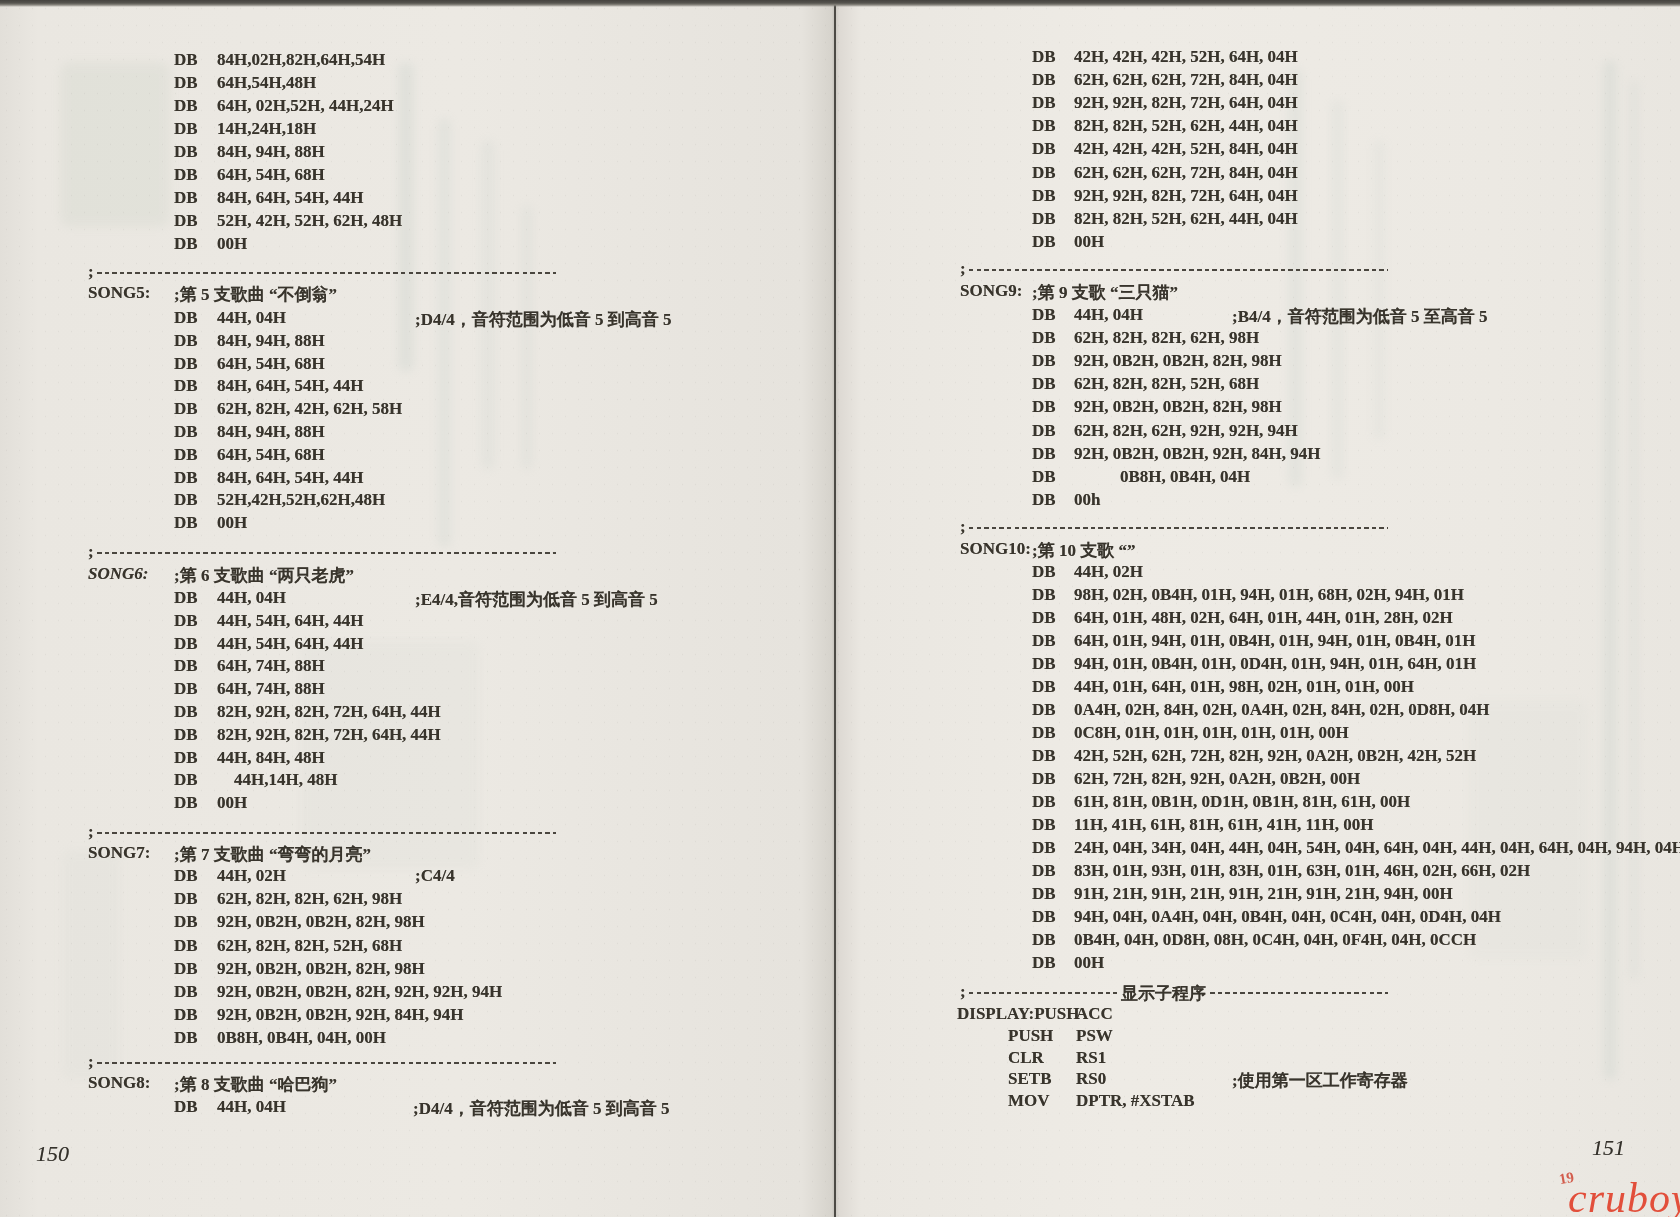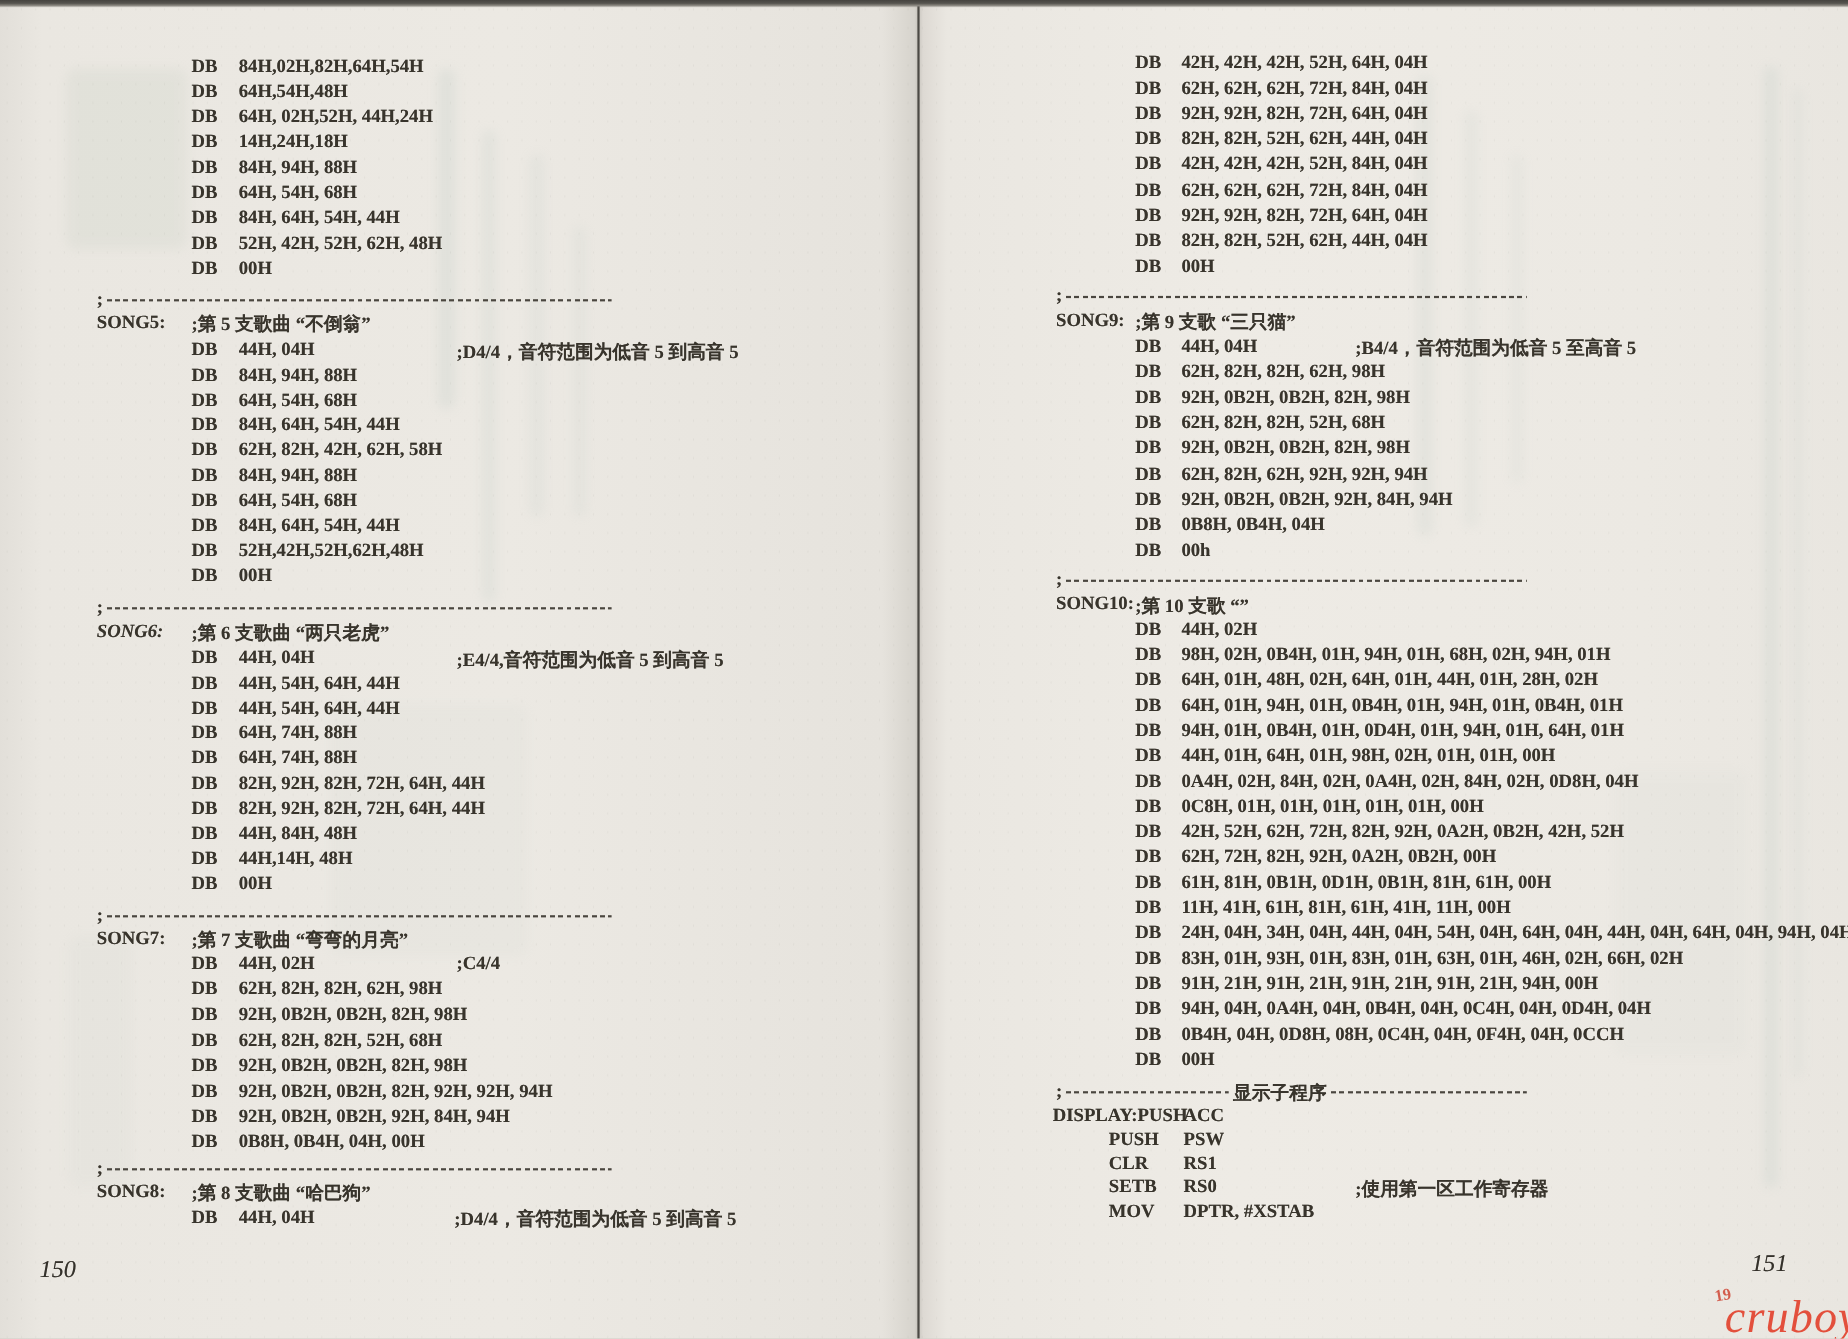--- a/index.html
+++ b/index.html
@@ -83,21 +83,21 @@
       <div class="row" style="top: 542px;"><span style="left: 88px;">;</span><div class="sep-line" style="left: 97px; width: 459px;"></div></div>
       <div class="row" style="top: 564px;"><span style="left: 88px; font-style: italic;">SONG6:</span><span style="left: 174px;">;第 6 支歌曲 “两只老虎”</span></div>
       <div class="row" style="top: 588px;"><span style="left: 174px;">DB</span><span style="left: 217px;">44H, 04H</span><span style="left: 415px;">;E4/4,音符范围为低音 5 到高音 5</span></div>
       <div class="row" style="top: 610.8px;"><span style="left: 174px;">DB</span><span style="left: 217px;">44H, 54H, 64H, 44H</span></div>
       <div class="row" style="top: 633.6px;"><span style="left: 174px;">DB</span><span style="left: 217px;">44H, 54H, 64H, 44H</span></div>
       <div class="row" style="top: 656.4px;"><span style="left: 174px;">DB</span><span style="left: 217px;">64H, 74H, 88H</span></div>
       <div class="row" style="top: 679.2px;"><span style="left: 174px;">DB</span><span style="left: 217px;">64H, 74H, 88H</span></div>
       <div class="row" style="top: 702px;"><span style="left: 174px;">DB</span><span style="left: 217px;">82H, 92H, 82H, 72H, 64H, 44H</span></div>
       <div class="row" style="top: 724.8px;"><span style="left: 174px;">DB</span><span style="left: 217px;">82H, 92H, 82H, 72H, 64H, 44H</span></div>
       <div class="row" style="top: 747.6px;"><span style="left: 174px;">DB</span><span style="left: 217px;">44H, 84H, 48H</span></div>
-      <div class="row" style="top: 770.4px;"><span style="left: 174px;">DB</span><span style="left: 217px;">44H,14H, 48H</span></div>
+      <div class="row" style="top: 770.4px;"><span style="left: 174px;">DB</span><span style="left: 234px;">44H,14H, 48H</span></div>
       <div class="row" style="top: 793.2px;"><span style="left: 174px;">DB</span><span style="left: 217px;">00H</span></div>
       <div class="row" style="top: 822px;"><span style="left: 88px;">;</span><div class="sep-line" style="left: 97px; width: 459px;"></div></div>
       <div class="row" style="top: 843px;"><span style="left: 88px;">SONG7:</span><span style="left: 174px;">;第 7 支歌曲 “弯弯的月亮”</span></div>
       <div class="row" style="top: 866px;"><span style="left: 174px;">DB</span><span style="left: 217px;">44H, 02H</span><span style="left: 415px;">;C4/4</span></div>
       <div class="row" style="top: 889.2px;"><span style="left: 174px;">DB</span><span style="left: 217px;">62H, 82H, 82H, 62H, 98H</span></div>
       <div class="row" style="top: 912.4px;"><span style="left: 174px;">DB</span><span style="left: 217px;">92H, 0B2H, 0B2H, 82H, 98H</span></div>
       <div class="row" style="top: 935.6px;"><span style="left: 174px;">DB</span><span style="left: 217px;">62H, 82H, 82H, 52H, 68H</span></div>
       <div class="row" style="top: 958.8px;"><span style="left: 174px;">DB</span><span style="left: 217px;">92H, 0B2H, 0B2H, 82H, 98H</span></div>
       <div class="row" style="top: 982px;"><span style="left: 174px;">DB</span><span style="left: 217px;">92H, 0B2H, 0B2H, 82H, 92H, 92H, 94H</span></div>
       <div class="row" style="top: 1005.2px;"><span style="left: 174px;">DB</span><span style="left: 217px;">92H, 0B2H, 0B2H, 92H, 84H, 94H</span></div>
@@ -116,21 +116,21 @@
       <div class="row" style="top: 231.8px;"><span style="left: 1032px;">DB</span><span style="left: 1074px;">00H</span></div>
       <div class="row" style="top: 259px;"><span style="left: 960px;">;</span><div class="sep-line" style="left: 969px; width: 419px;"></div></div>
       <div class="row" style="top: 281px;"><span style="left: 960px;">SONG9:</span><span style="left: 988px; margin-left: 44px;">;第 9 支歌 “三只猫”</span></div>
       <div class="row" style="top: 305px;"><span style="left: 1032px;">DB</span><span style="left: 1074px;">44H, 04H</span><span style="left: 1232px;">;B4/4，音符范围为低音 5 至高音 5</span></div>
       <div class="row" style="top: 328.1px;"><span style="left: 1032px;">DB</span><span style="left: 1074px;">62H, 82H, 82H, 62H, 98H</span></div>
       <div class="row" style="top: 351.2px;"><span style="left: 1032px;">DB</span><span style="left: 1074px;">92H, 0B2H, 0B2H, 82H, 98H</span></div>
       <div class="row" style="top: 374.3px;"><span style="left: 1032px;">DB</span><span style="left: 1074px;">62H, 82H, 82H, 52H, 68H</span></div>
       <div class="row" style="top: 397.4px;"><span style="left: 1032px;">DB</span><span style="left: 1074px;">92H, 0B2H, 0B2H, 82H, 98H</span></div>
       <div class="row" style="top: 420.5px;"><span style="left: 1032px;">DB</span><span style="left: 1074px;">62H, 82H, 62H, 92H, 92H, 94H</span></div>
       <div class="row" style="top: 443.6px;"><span style="left: 1032px;">DB</span><span style="left: 1074px;">92H, 0B2H, 0B2H, 92H, 84H, 94H</span></div>
-      <div class="row" style="top: 466.7px;"><span style="left: 1032px;">DB</span><span style="left: 1074px;">0B8H, 0B4H, 04H</span></div>
+      <div class="row" style="top: 466.7px;"><span style="left: 1032px;">DB</span><span style="left: 1120px;">0B8H, 0B4H, 04H</span></div>
       <div class="row" style="top: 489.8px;"><span style="left: 1032px;">DB</span><span style="left: 1074px;">00h</span></div>
       <div class="row" style="top: 517px;"><span style="left: 960px;">;</span><div class="sep-line" style="left: 969px; width: 419px;"></div></div>
       <div class="row" style="top: 539px;"><span style="left: 960px;">SONG10:</span><span style="left: 1032px;">;第 10 支歌 “”</span></div>
       <div class="row" style="top: 562px;"><span style="left: 1032px;">DB</span><span style="left: 1074px;">44H, 02H</span></div>
       <div class="row" style="top: 585px;"><span style="left: 1032px;">DB</span><span style="left: 1074px;">98H, 02H, 0B4H, 01H, 94H, 01H, 68H, 02H, 94H, 01H</span></div>
       <div class="row" style="top: 608px;"><span style="left: 1032px;">DB</span><span style="left: 1074px;">64H, 01H, 48H, 02H, 64H, 01H, 44H, 01H, 28H, 02H</span></div>
       <div class="row" style="top: 631px;"><span style="left: 1032px;">DB</span><span style="left: 1074px;">64H, 01H, 94H, 01H, 0B4H, 01H, 94H, 01H, 0B4H, 01H</span></div>
       <div class="row" style="top: 654px;"><span style="left: 1032px;">DB</span><span style="left: 1074px;">94H, 01H, 0B4H, 01H, 0D4H, 01H, 94H, 01H, 64H, 01H</span></div>
       <div class="row" style="top: 677px;"><span style="left: 1032px;">DB</span><span style="left: 1074px;">44H, 01H, 64H, 01H, 98H, 02H, 01H, 01H, 00H</span></div>
       <div class="row" style="top: 700px;"><span style="left: 1032px;">DB</span><span style="left: 1074px;">0A4H, 02H, 84H, 02H, 0A4H, 02H, 84H, 02H, 0D8H, 04H</span></div>

